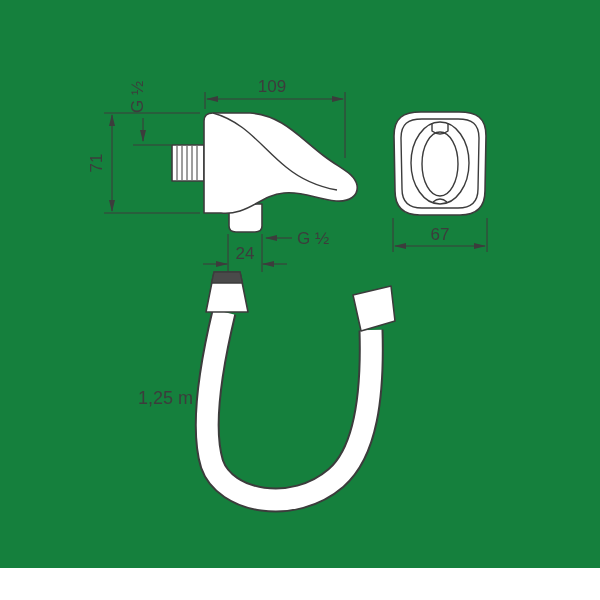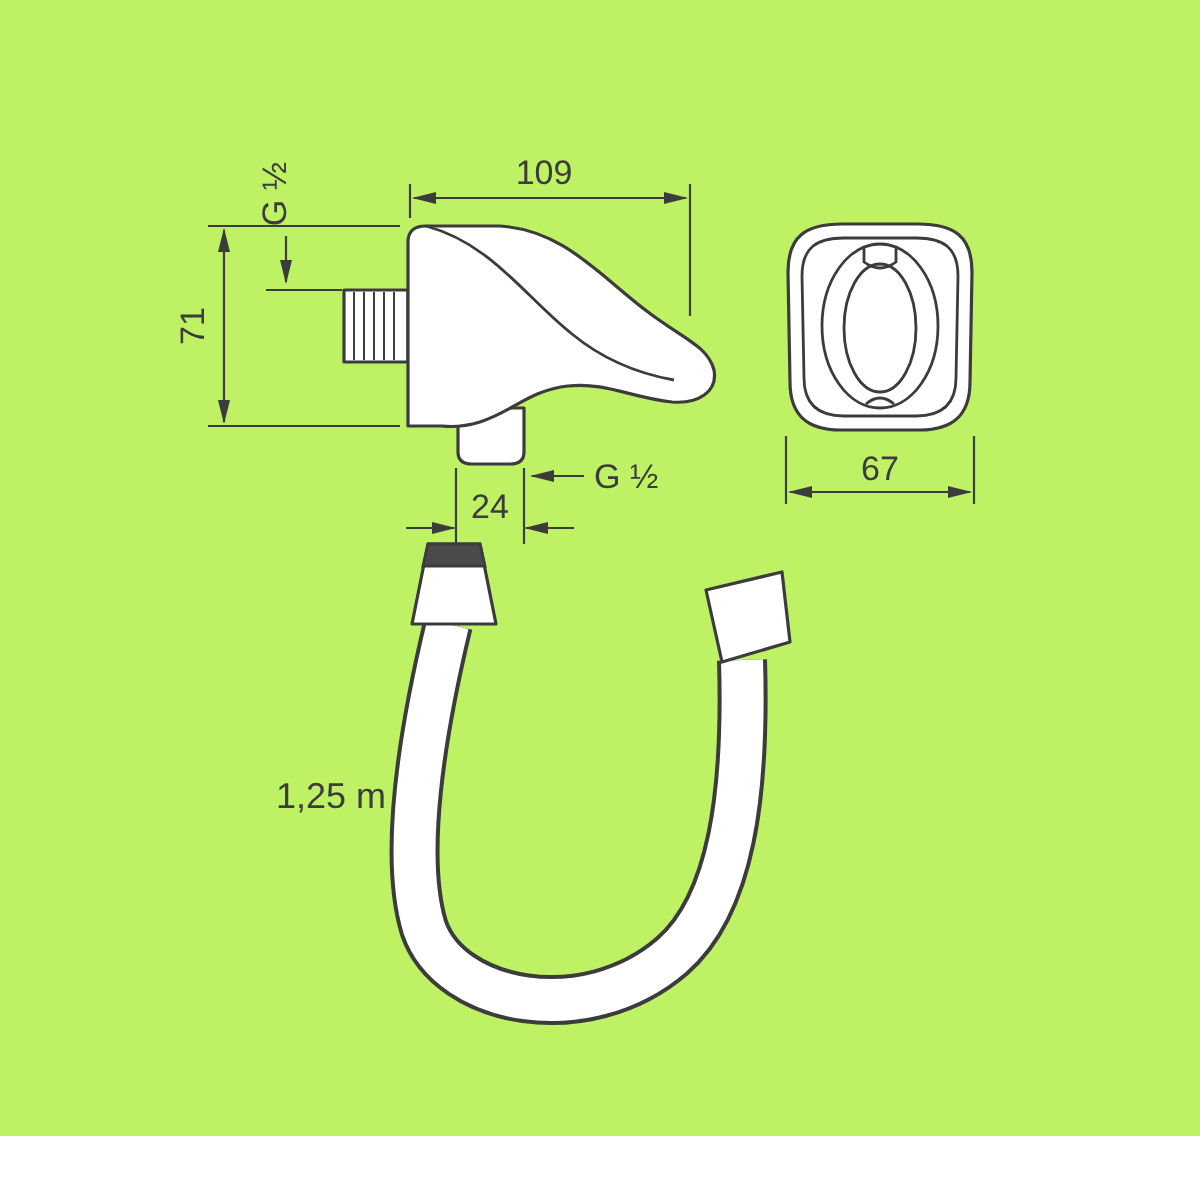--- a/index.html
+++ b/index.html
@@ -5,21 +5,21 @@
   html, body {
     margin: 0;
     padding: 0;
     background: #ffffff;
     font-family: "Liberation Sans", sans-serif;
   }
   .canvas {
     position: relative;
     width: 600px;
     height: 568px;
-    background: #bef264;
+    background: #15803d;
     overflow: hidden;
   }
   svg { display: block; }
   .part {
     fill: #ffffff;
     stroke: #3c3c3c;
     stroke-width: 1.6;
     stroke-linejoin: round;
   }
   .pline {

